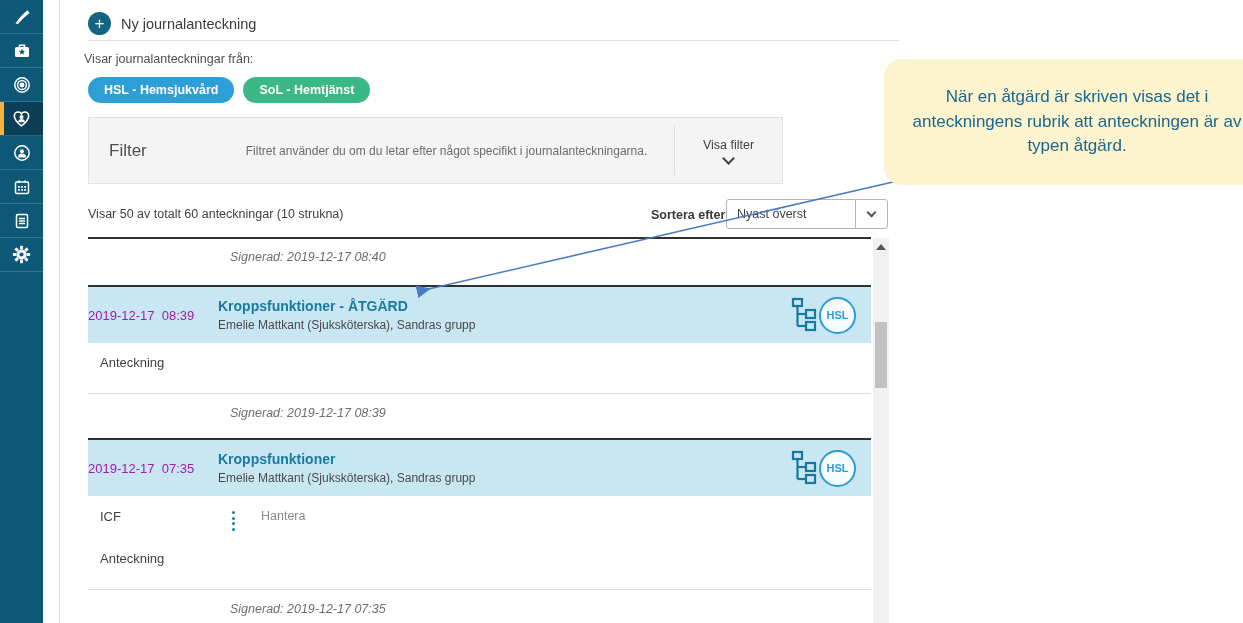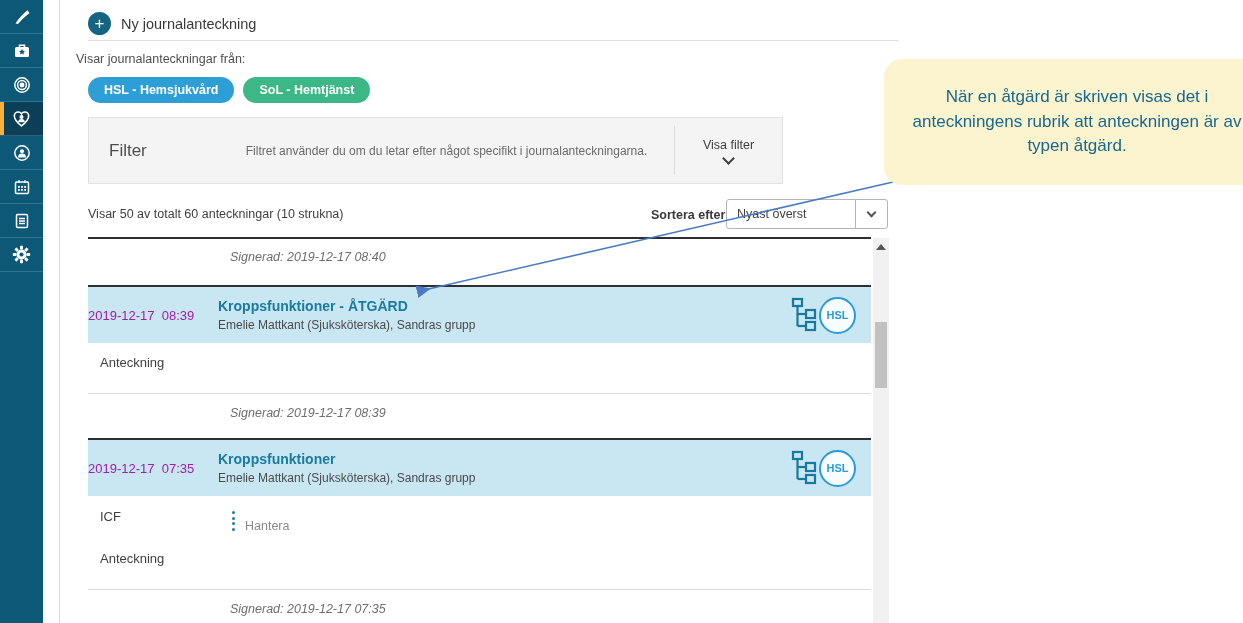--- a/index.html
+++ b/index.html
@@ -22,21 +22,21 @@
   .page-vline { position:absolute; left:59px; top:0; width:1px; height:623px; background:#dcdcdc; }
 
   
   .newnote { position:absolute; left:88px; top:12px; display:flex; align-items:center; gap:10px; cursor:pointer; }
   .plus-circle {
     width:23px; height:23px; border-radius:50%; background:#136581; color:#fff;
     display:flex; align-items:center; justify-content:center; font-size:17px; line-height:1;
   }
   .newnote-label { font-size:14.5px; color:#3a3a3a; }
   .hdr-divider { position:absolute; left:88px; top:40px; width:811px; height:1px; background:#e0e0e0; }
-  .showing-label { position:absolute; left:76px; top:52px; font-size:12.5px; color:#4f4f4f; }
+  .showing-label { position:absolute; left:84px; top:52px; font-size:12.5px; color:#4f4f4f; }
   .pills { position:absolute; left:88px; top:77px; display:flex; gap:9px; }
   .pill {
     border-radius:13px; padding:6px 16px 6px 16px; font-size:12.5px; font-weight:bold; color:#fff; cursor:pointer;
   }
   .pill-hsl { background:#2e9fd6; }
   .pill-sol { background:#3bb886; }
 
   
   .filter-panel {
     position:absolute; left:88px; top:117px; width:695px; height:67px;
@@ -84,21 +84,21 @@
     display:flex; align-items:center; justify-content:center;
   }
   .note-label { padding:12px 0 0 12px; font-size:13px; color:#3f3f3f; }
   .note-label.mt { padding-top:18px; }
   .body-divider { height:1px; background:#dddddd; margin-top:23px; }
   .sig-row { padding:9px 0 17px 142px; }
   .icf-row { display:flex; align-items:flex-start; padding:12px 8px 0 12px; font-size:13px; }
   .icf-label { width:130px; color:#3f3f3f; padding-top:1px; }
   .icf-content { flex:1; color:#555; }
   .icf-content b { color:#333; }
-  .icf-actions { display:flex; align-items:flex-end; gap:8px; padding-top:1px; }
+  .icf-actions { display:flex; align-items:flex-start; gap:24px; padding-top:1px; }
   .kebab { display:flex; flex-direction:column; gap:2.5px; cursor:pointer; padding:2px; }
   .kebab i { width:3px; height:3px; background:#1b7aa0; border-radius:50%; }
   .hantera { font-size:12.5px; color:#8a8a8a; cursor:pointer; }
 
   
   .scrollbar { position:absolute; left:873px; top:238px; width:16px; height:385px; background:#f1f1f1; }
   .scroll-up {
     width:0; height:0; margin:6px auto 0 auto;
     border-left:5px solid transparent; border-right:5px solid transparent; border-bottom:6px solid #555;
     cursor:pointer;

